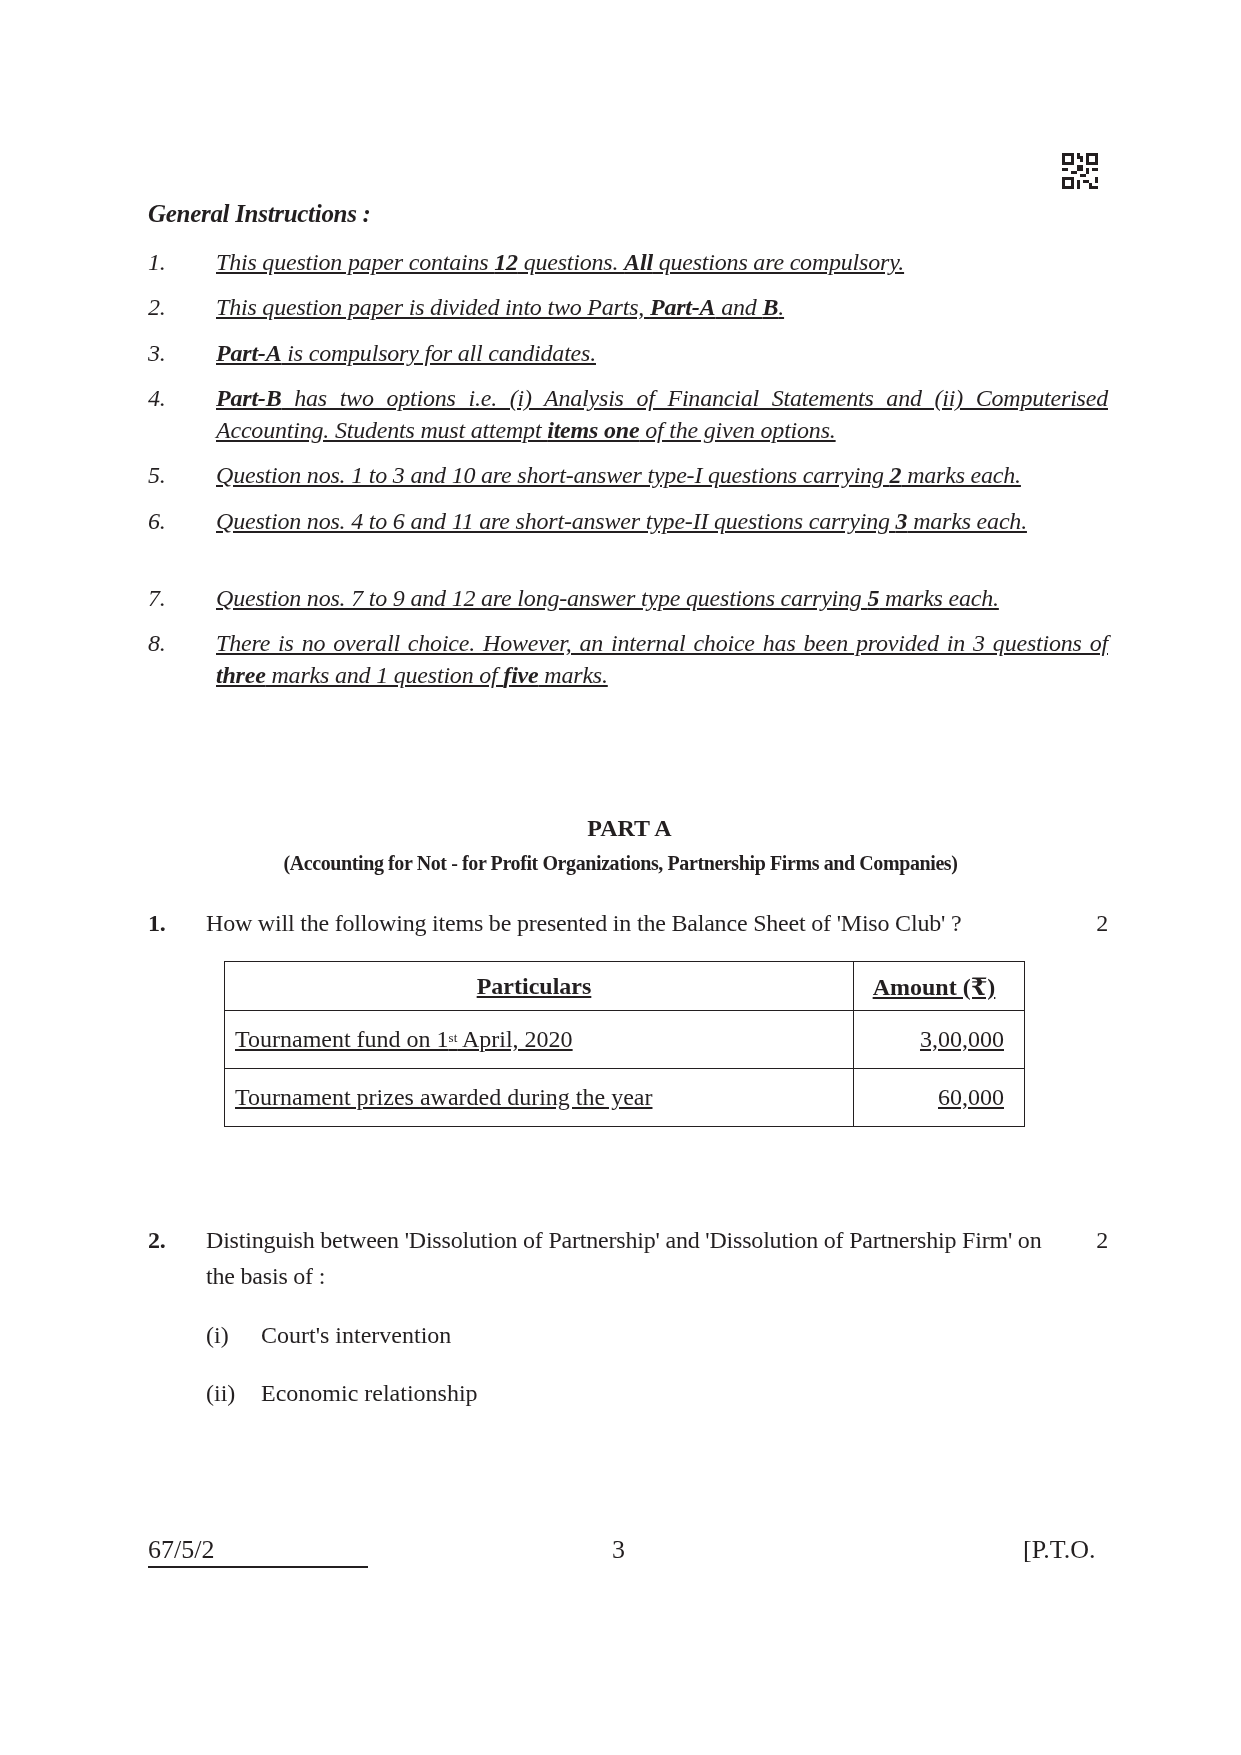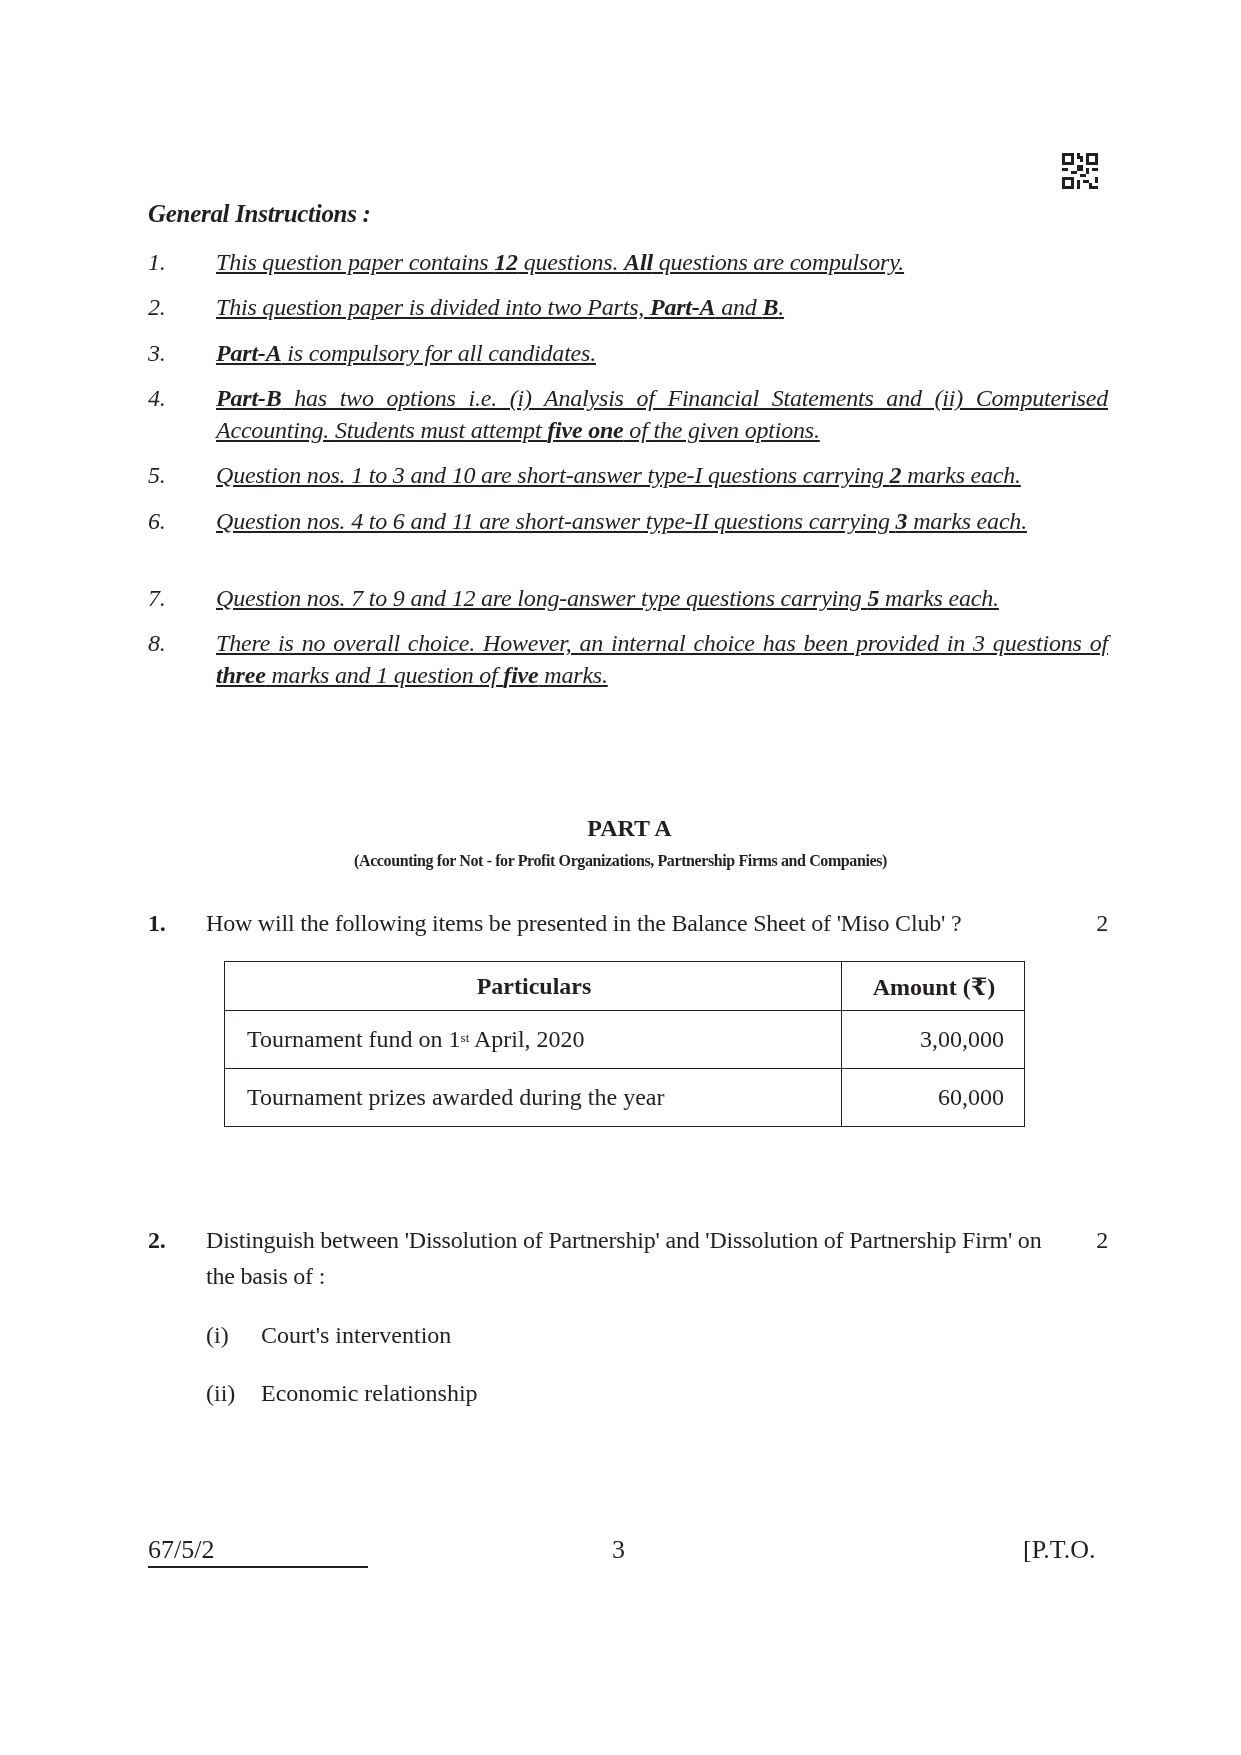--- a/index.html
+++ b/index.html
@@ -6,27 +6,27 @@
   body { width:1241px; height:1755px; position:relative; overflow:hidden;
          font-family:"Liberation Serif", "DejaVu Serif", serif; color:#231f20; }
   .abs { position:absolute; }
   .qr { left:1062px; top:153px; width:36px; height:36px; }
   .gi-title { left:148px; top:200px; font-size:25px; font-style:italic; font-weight:bold; letter-spacing:-0.3px; }
   .instr { left:148px; width:960px; font-size:24px; font-style:italic; line-height:32px; display:flex; letter-spacing:-0.2px; }
   .instr .num { width:68px; flex:0 0 68px; }
   .instr .txt { flex:1; text-align:justify;text-decoration:underline; }
   .instr b { font-weight:bold; }
   .part-title { left:0; width:1241px; top:815px; text-align:center; font-size:24px; font-weight:bold;padding-left:9px; }
-  .part-sub { left:0; width:1241px; top:852px; text-align:center; font-size:16px; font-weight:bold; letter-spacing:-0.4px; }
+  .part-sub { left:0; width:1241px; top:852px; text-align:center; font-size:20px; font-weight:bold; letter-spacing:-0.4px; }
   .q { left:148px; width:960px; font-size:24px; line-height:36px; display:flex; letter-spacing:-0.2px; }
   .q .qnum { width:58px; flex:0 0 58px; font-weight:bold; }
   .q .qtxt { flex:1; }
   .q .marks { width:40px; text-align:right; }
   table.bs { position:absolute; left:224px; top:961px; width:801px; border-collapse:collapse; font-size:24px; }
-  table.bs th, table.bs td { border:1.5px solid #231f20; padding:0 20px 0 22px; }
+  table.bs th, table.bs td { border:1.5px solid #231f20; padding:0 20px 0 10px;text-decoration:underline; }
   table.bs th { height:48px; font-weight:bold; text-align:center; }
   table.bs td { height:57px; }
   table.bs td.amt { text-align:right; width:140px; }
   sup { font-size:13px; vertical-align:top; position:relative; top:4px;text-align:right; }
   .sub { left:206px; font-size:24px; display:flex; }
   .sub .r { width:55px; }
   .footer { top:1535px; font-size:26px; }
   .code-underline { left:148px; top:1566px; width:220px; height:2px; background:#231f20; }
 </style>
 </head>
@@ -64,21 +64,21 @@
     <div class="abs instr" style="top: 291px;">
       <span class="num">2.</span>
       <span class="txt">This question paper is divided into two Parts, <b>Part-A</b> and <b>B</b>.</span>
     </div>
     <div class="abs instr" style="top: 337px;">
       <span class="num">3.</span>
       <span class="txt"><b>Part-A</b> is compulsory for all candidates.</span>
     </div>
     <div class="abs instr" style="top: 382px;">
       <span class="num">4.</span>
-      <span class="txt"><b>Part-B</b> has two options i.e. (i) Analysis of Financial Statements and (ii) Computerised Accounting. Students must attempt <b>five one</b> of the given options.</span>
+      <span class="txt"><b>Part-B</b> has two options i.e. (i) Analysis of Financial Statements and (ii) Computerised Accounting. Students must attempt <b>items one</b> of the given options.</span>
     </div>
     <div class="abs instr" style="top: 459px;">
       <span class="num">5.</span>
       <span class="txt">Question nos. 1 to 3 and 10 are short-answer type-I questions carrying <b>2</b> marks each.</span>
     </div>
     <div class="abs instr" style="top: 505px;">
       <span class="num">6.</span>
       <span class="txt">Question nos. 4 to 6 and 11 are short-answer type-II questions carrying <b>3</b> marks each.</span>
     </div>
     <div class="abs instr" style="top: 582px;">

